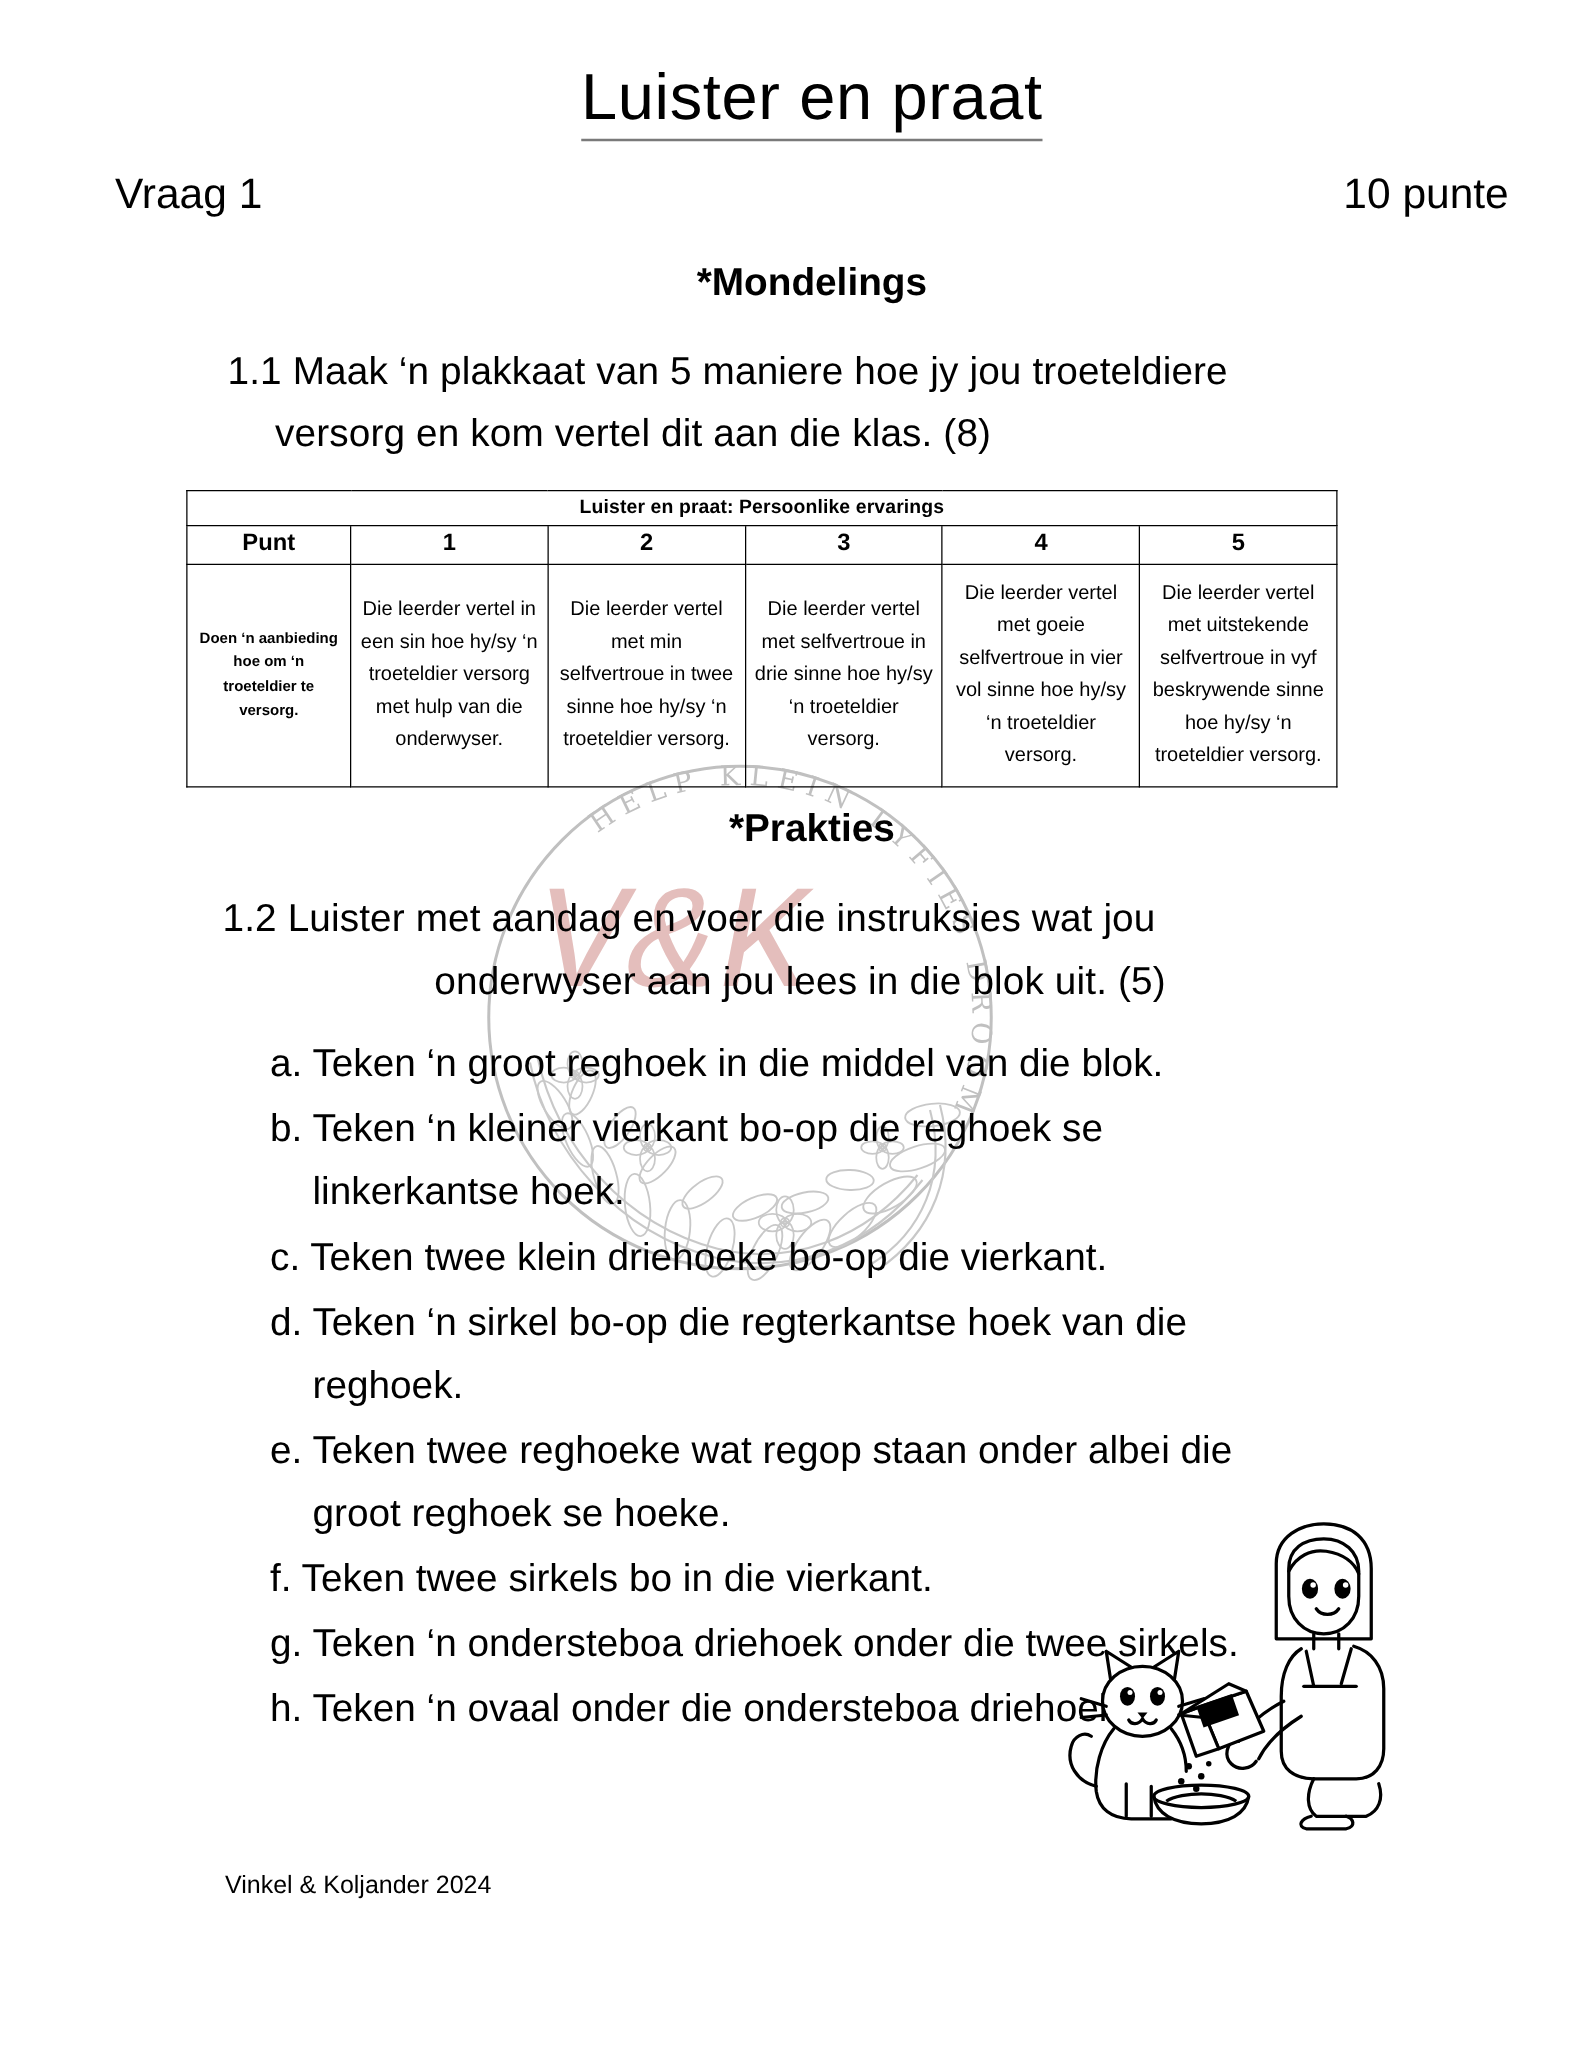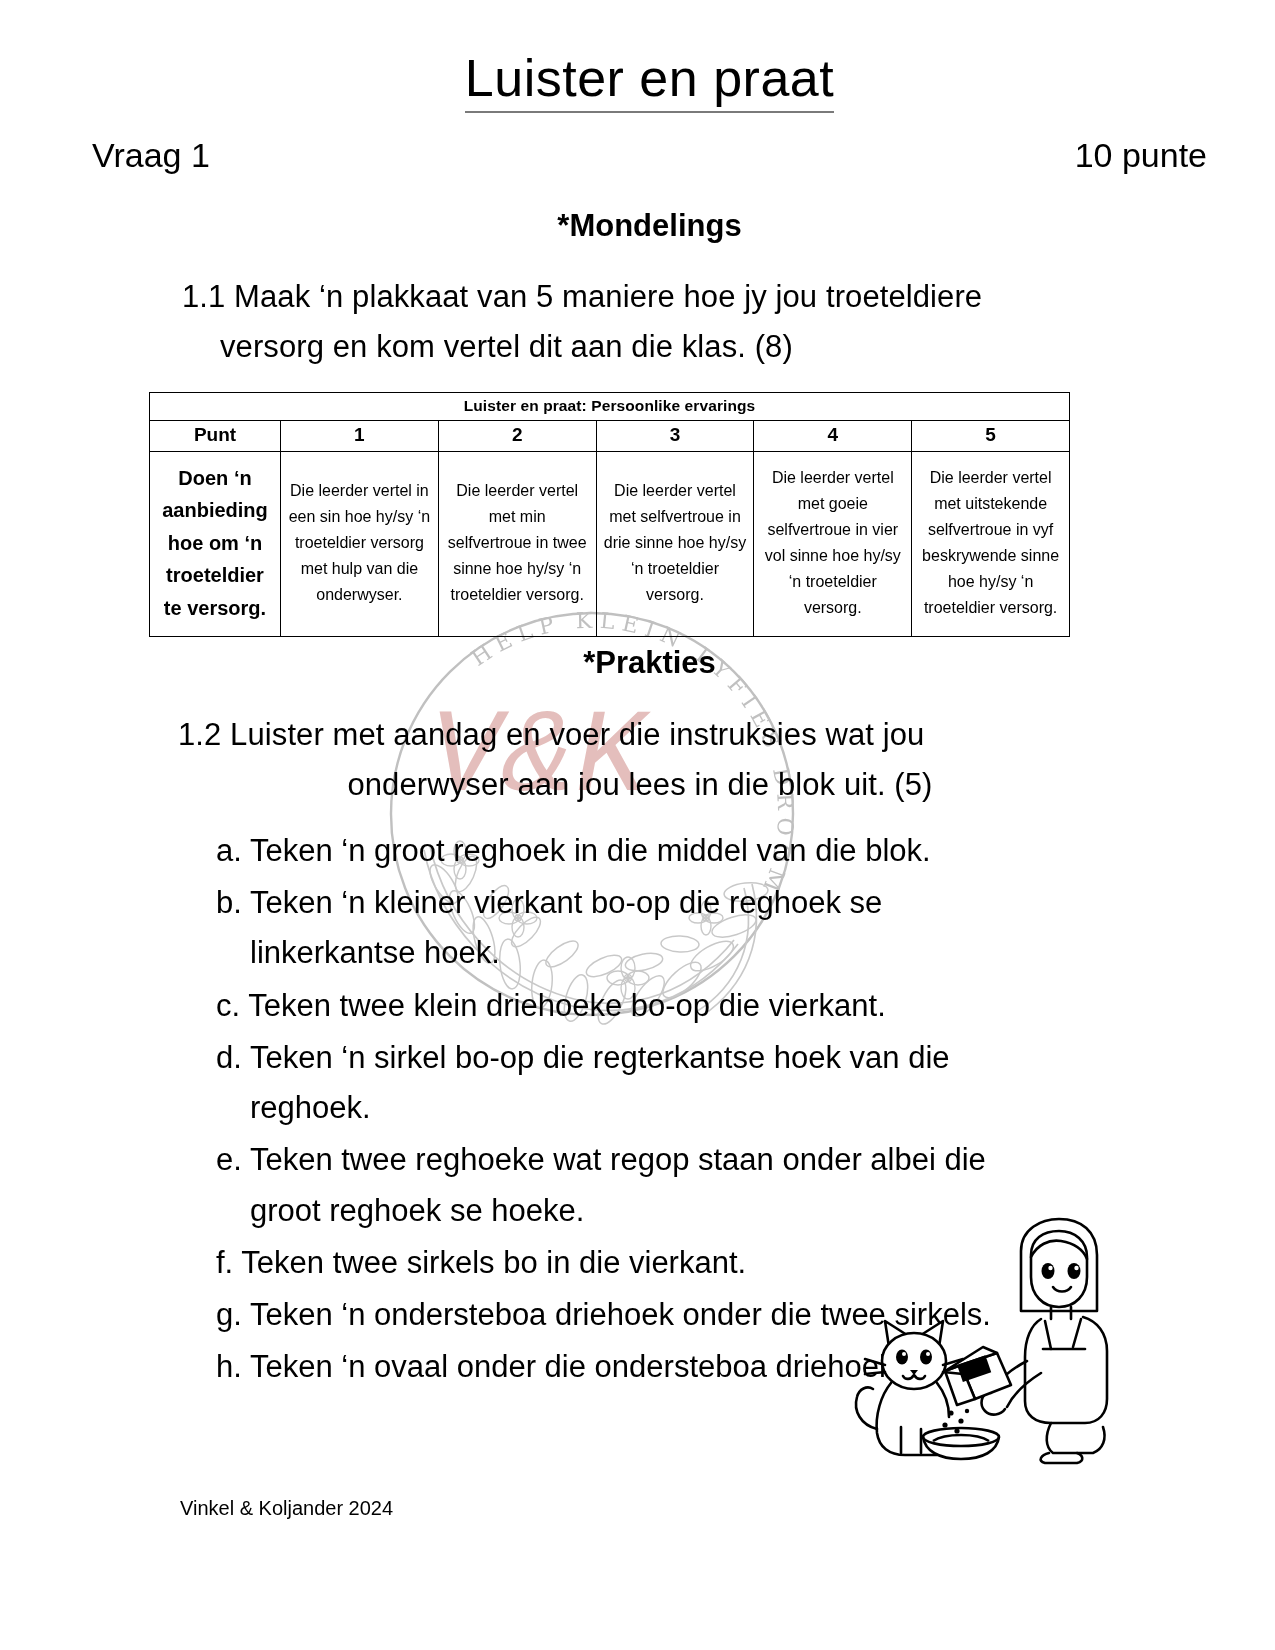--- a/index.html
+++ b/index.html
@@ -102,21 +102,21 @@
     font-weight: bold;
     padding: 4px 0 5px 0;
     letter-spacing: 0.1px;
   }
   .rubric .hdr {
     font-size: 19px;
     font-weight: bold;
     padding: 3px 0 5px 0;
   }
   .rubric .crit {
-    font-size: 20px;
+    font-size: 12px;
     font-weight: bold;
     line-height: 1.62;
     padding: 10px 6px 12px 6px;
   }
   .rubric .desc {
     font-size: 16px;
     font-weight: normal;
     line-height: 1.62;
     padding: 10px 6px 12px 6px;
   }

